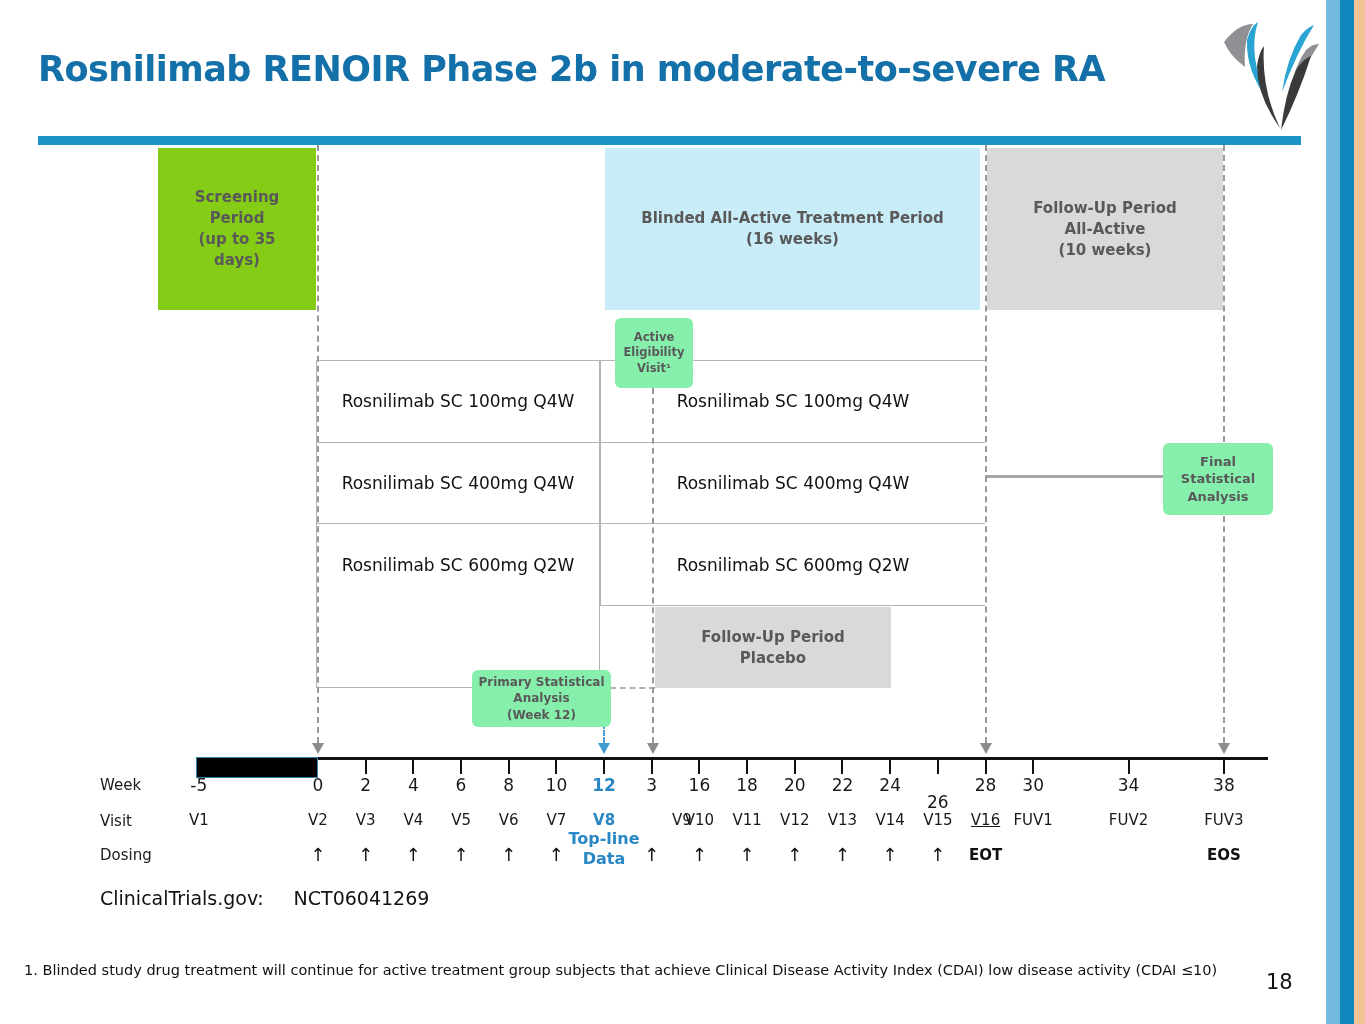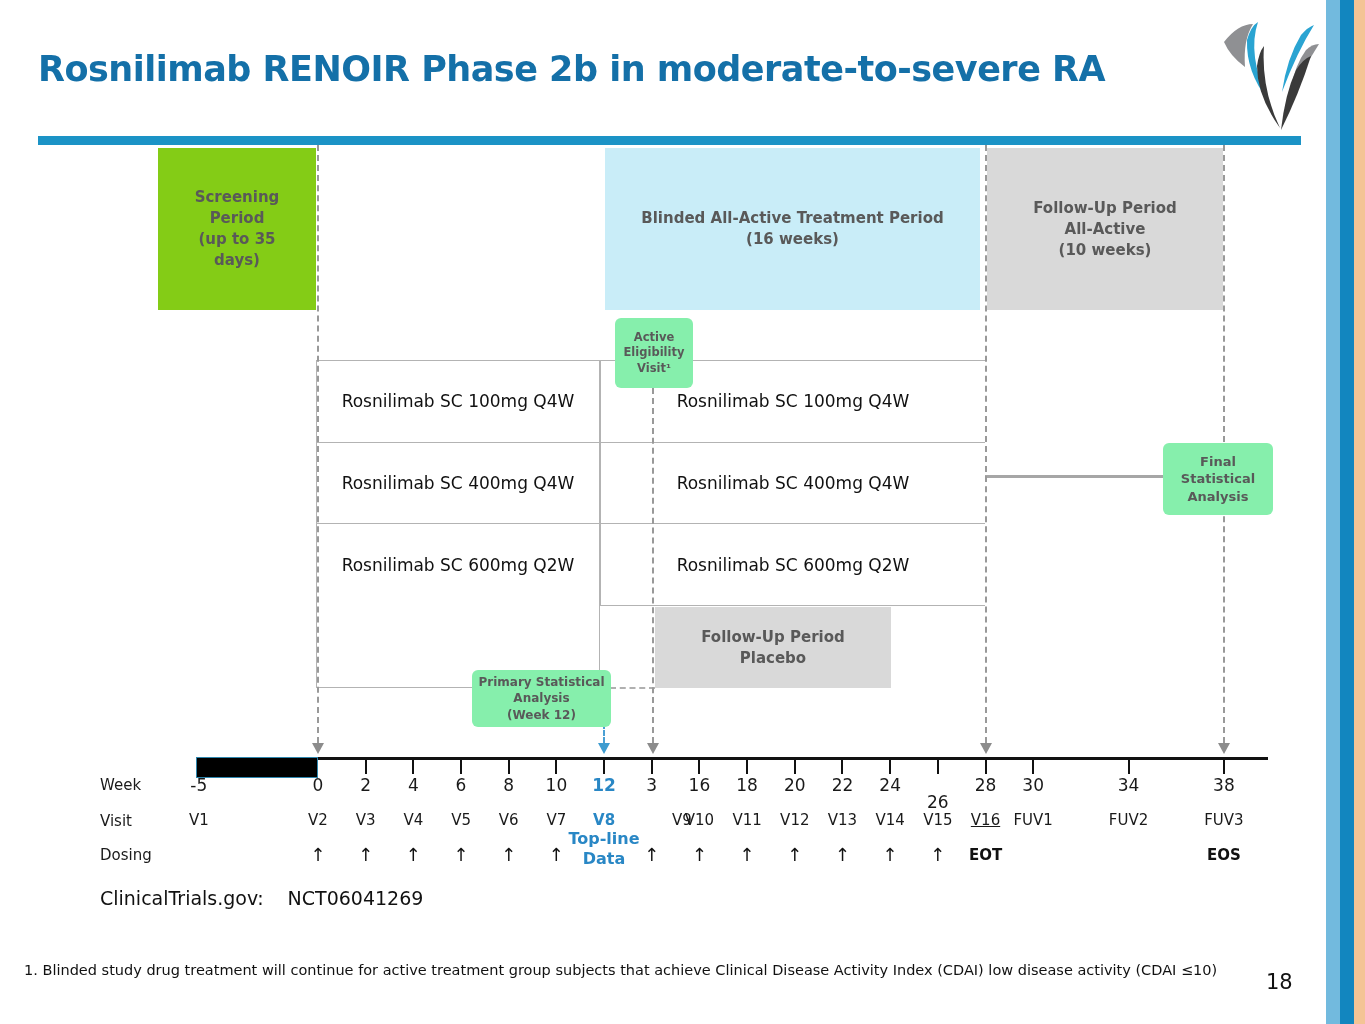--- a/index.html
+++ b/index.html
@@ -66,21 +66,21 @@
   #visit-row{left:0;top:811px;width:1132px;height:20px;}
   #dosing-row{left:0;top:844px;width:1365px;height:22px;}
   .row-label{font-size:15px;color:#1a1a1a;}
   #week-row-label{left:100px;top:776px;}
   #visit-row-label{left:100px;top:812px;}
   #dosing-row-label{left:100px;top:846px;}
   #topline{left:604px;top:829px;transform:translateX(-50%);text-align:center;font-size:16px;font-weight:bold;
            color:#2987c5;line-height:1.25;z-index:7;background:#ffffff;}
   
   #registry{left:100px;top:887px;font-size:19px;color:#111111;}
-  #registry .val{margin-left:24px;}
+  #registry .val{margin-left:30px;}
   
   .footnote{left:24px;width:1230px;font-size:14.5px;color:#111111;}
   #footnote-1{top:962px;}
   #footnote-2{top:988px;}
   #page-number{left:1266px;top:970px;font-size:21px;color:#111111;}
 </style>
 </head>
 <body>
 
 <div id="slide">

